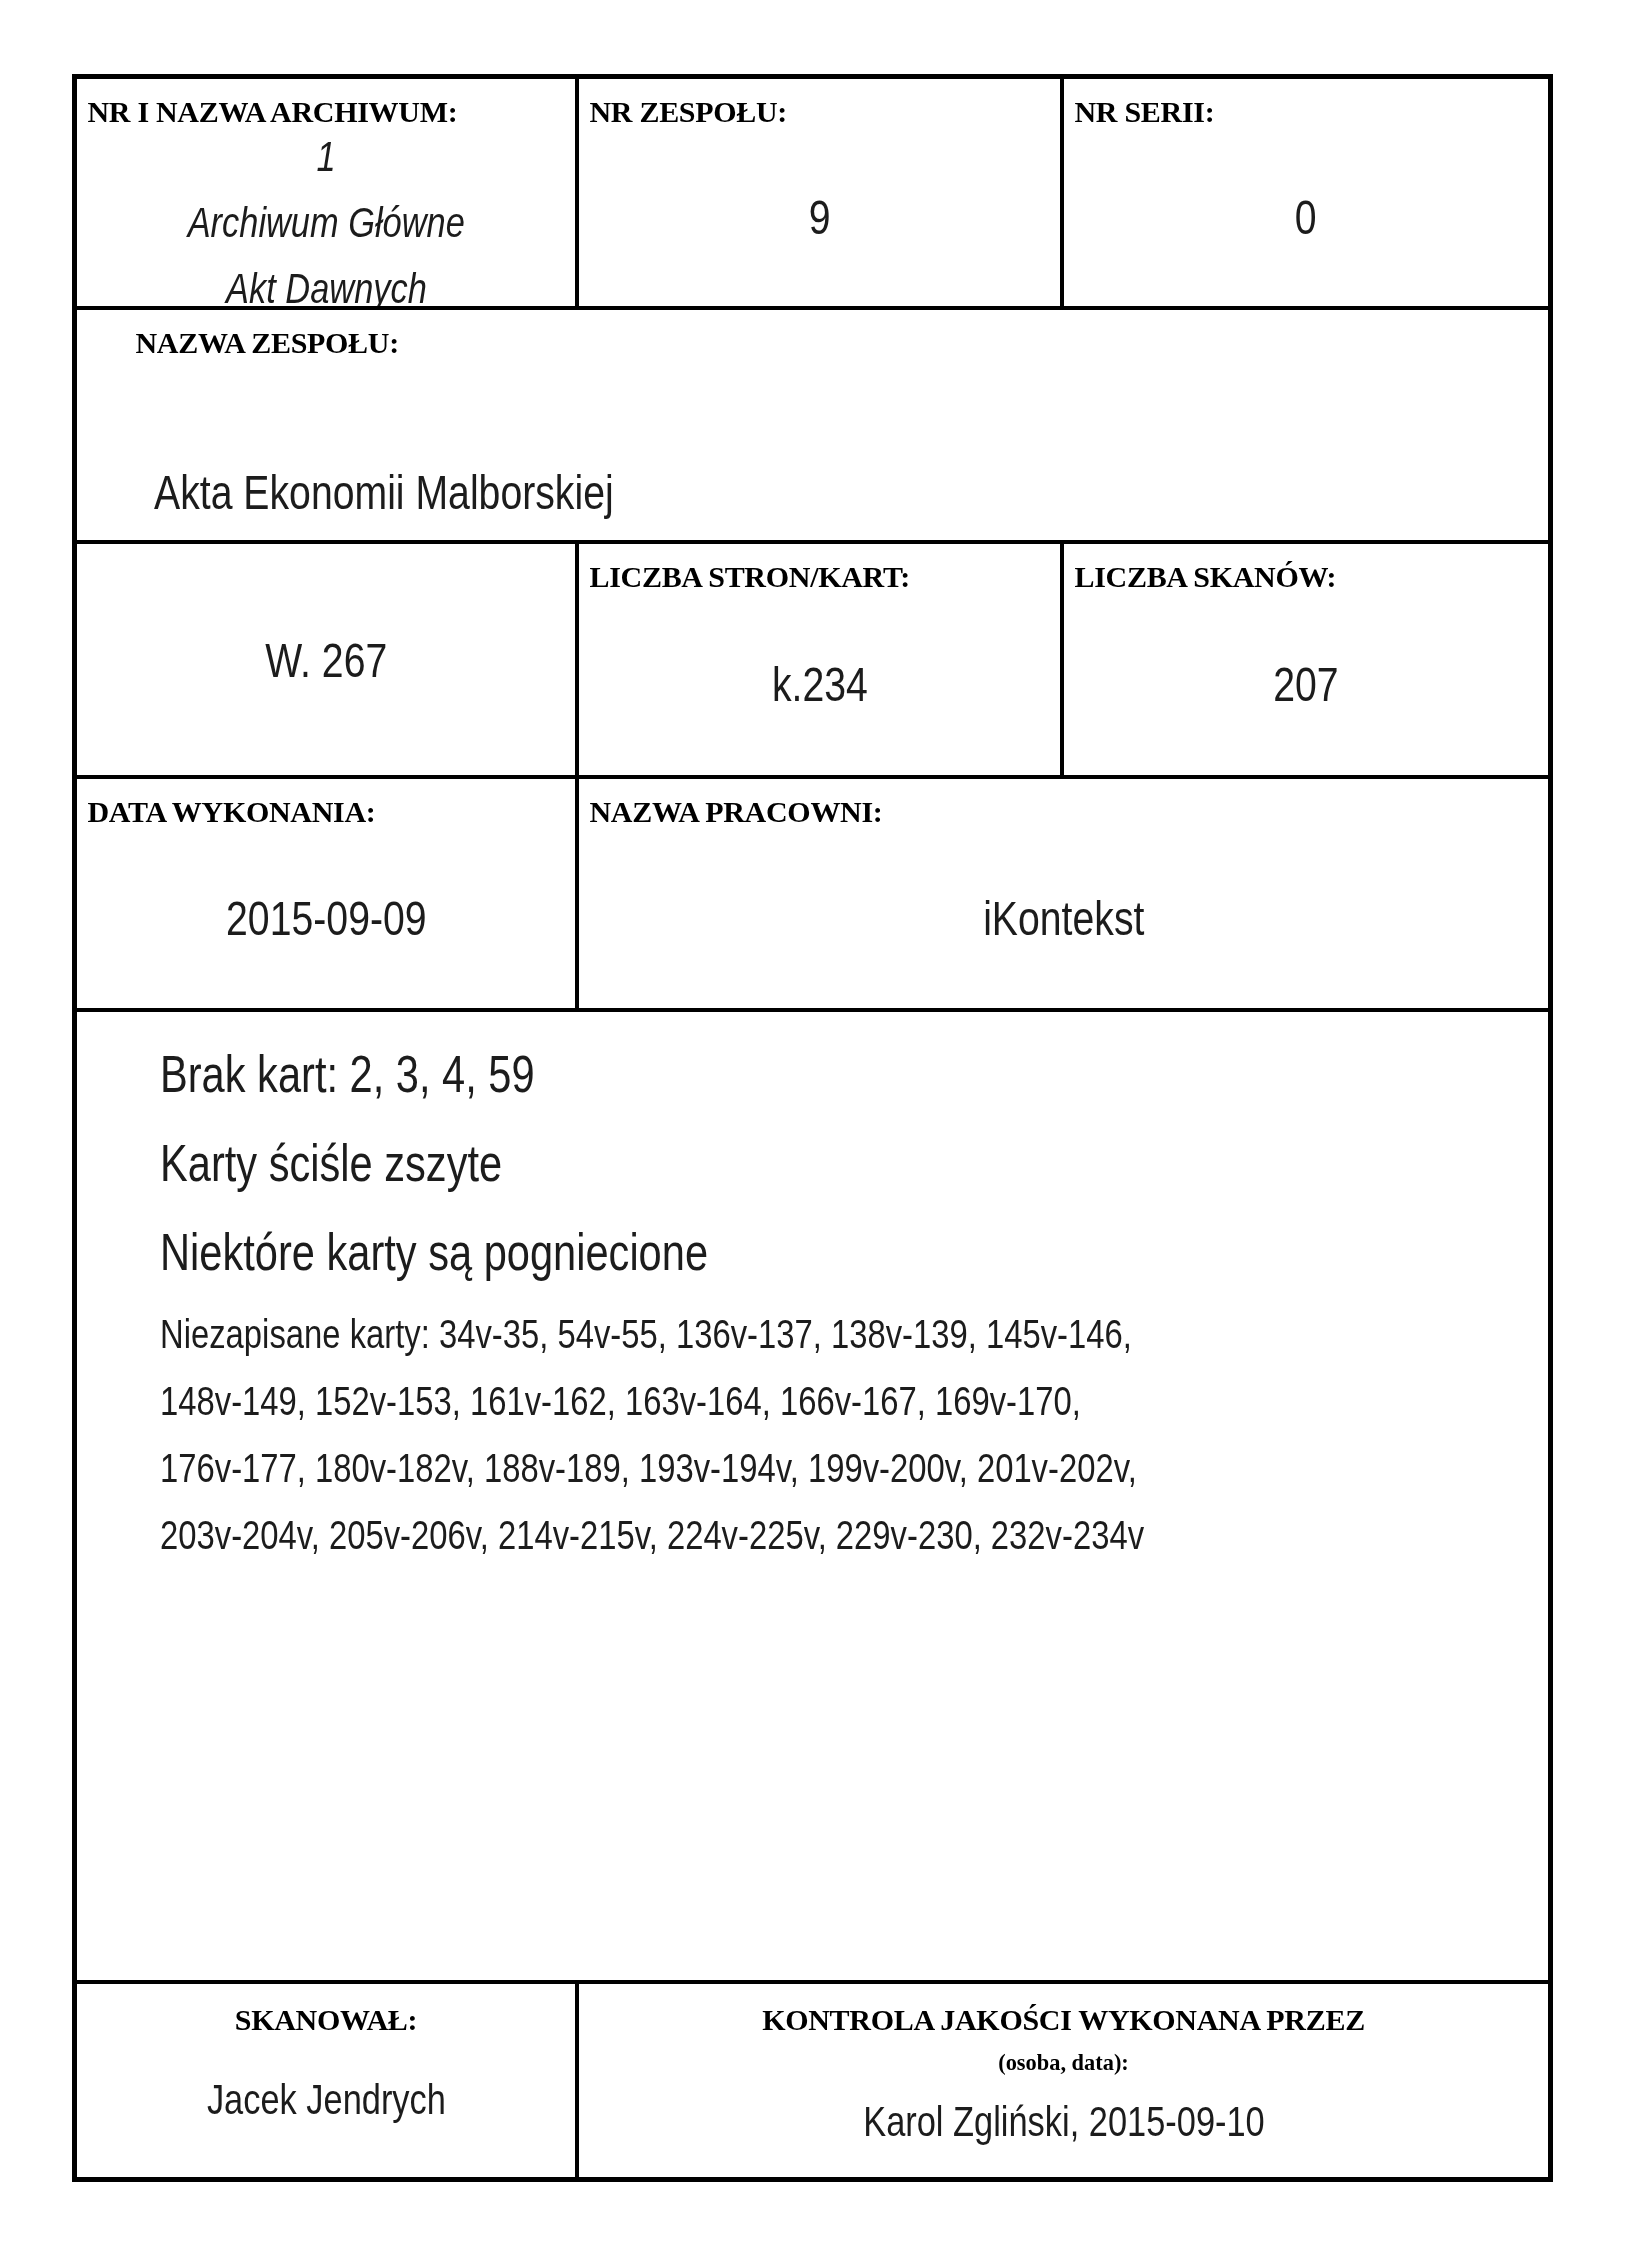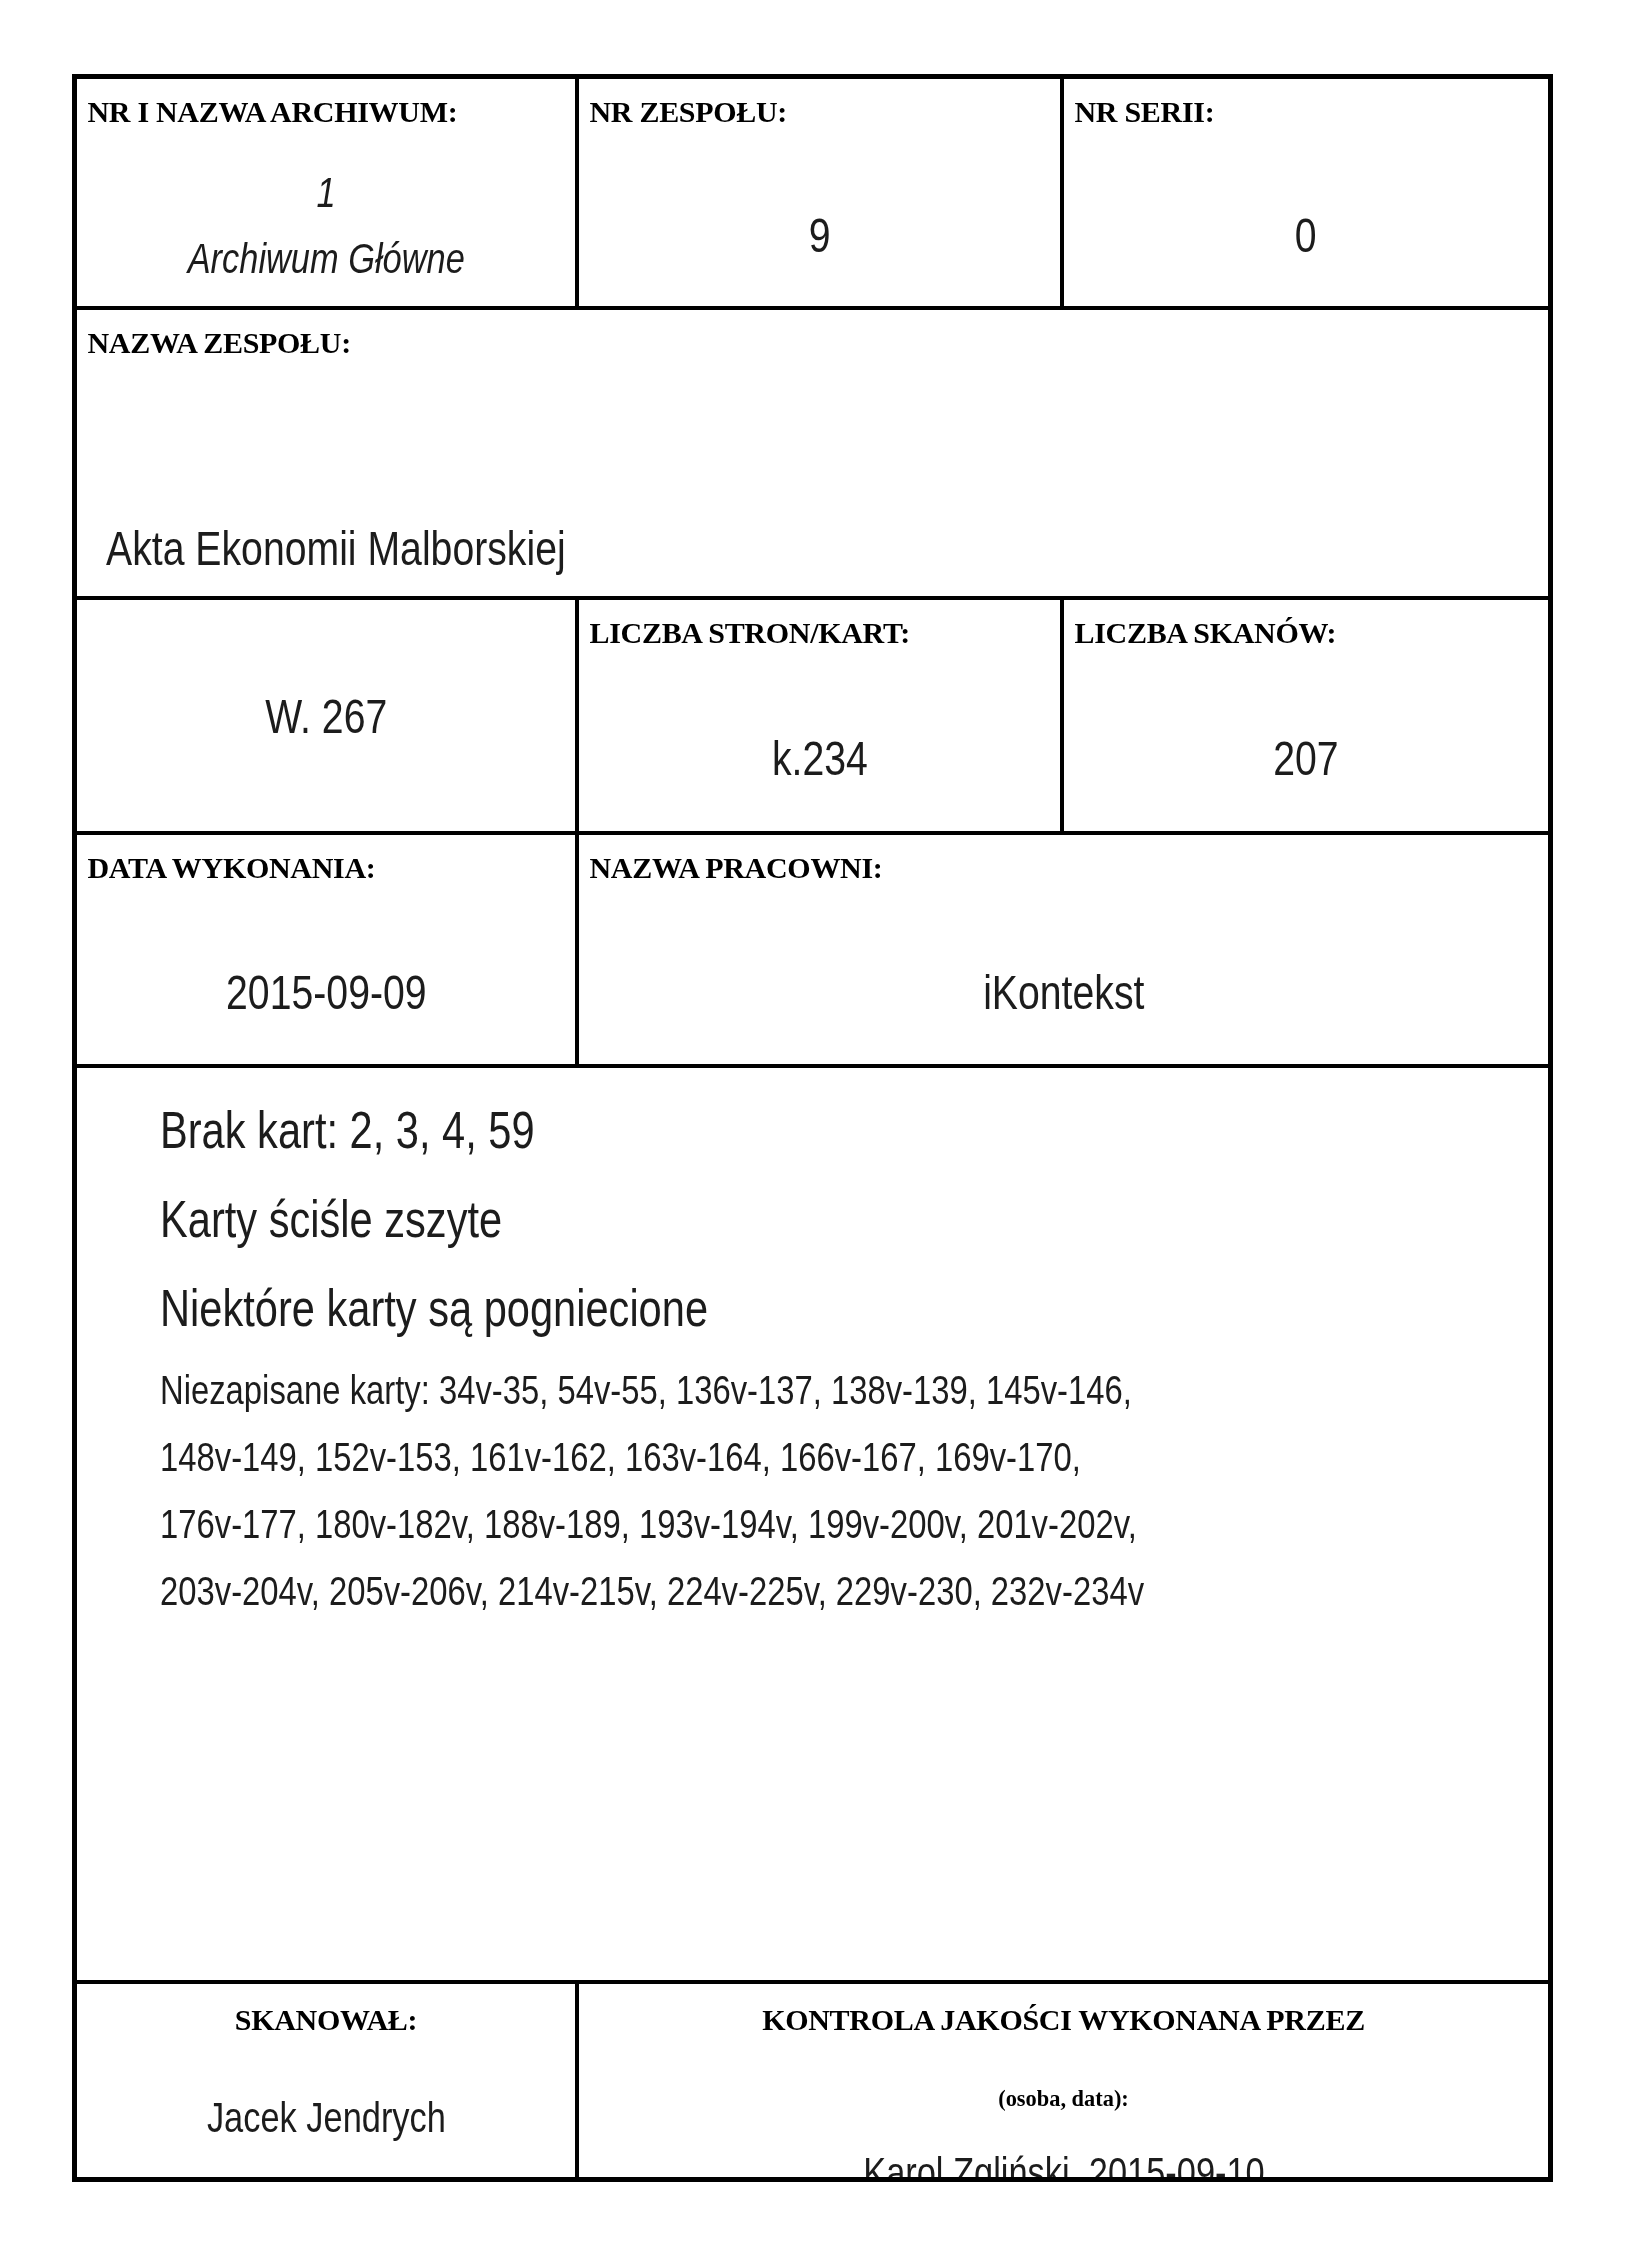--- a/index.html
+++ b/index.html
@@ -17,24 +17,24 @@
     position:absolute;
     left:72px;top:74px;
     width:1481px;height:2108px;
     border:5.3px solid #000;
     box-sizing:border-box;
     display:flex;flex-direction:column;
     background:#fff;
   }
   .row{display:flex;flex-direction:row;box-sizing:border-box;border-bottom:4px solid #000;}
   .row:last-child{border-bottom:none;}
-  .cell{box-sizing:border-box;border-right:4px solid #000;display:flex;flex-direction:column;overflow:hidden;gap:36px;}
+  .cell{box-sizing:border-box;border-right:4px solid #000;display:flex;flex-direction:column;overflow:hidden;}
   .cell:last-child{border-right:none;}
   .r1{height:231px;}
-  .r2{height:290px;}
+  .r2{height:234px;padding-left:48px;}
   .r3{height:235px;}
   .r4{height:233px;}
   .r5{flex:1;}
   .r6{height:193px;}
   .c1{width:502px;}
   .c2{width:485px;}
   .c3{flex:1;}
   .cwide{flex:1;}
   .label{
     font-family:"Liberation Serif", serif;

